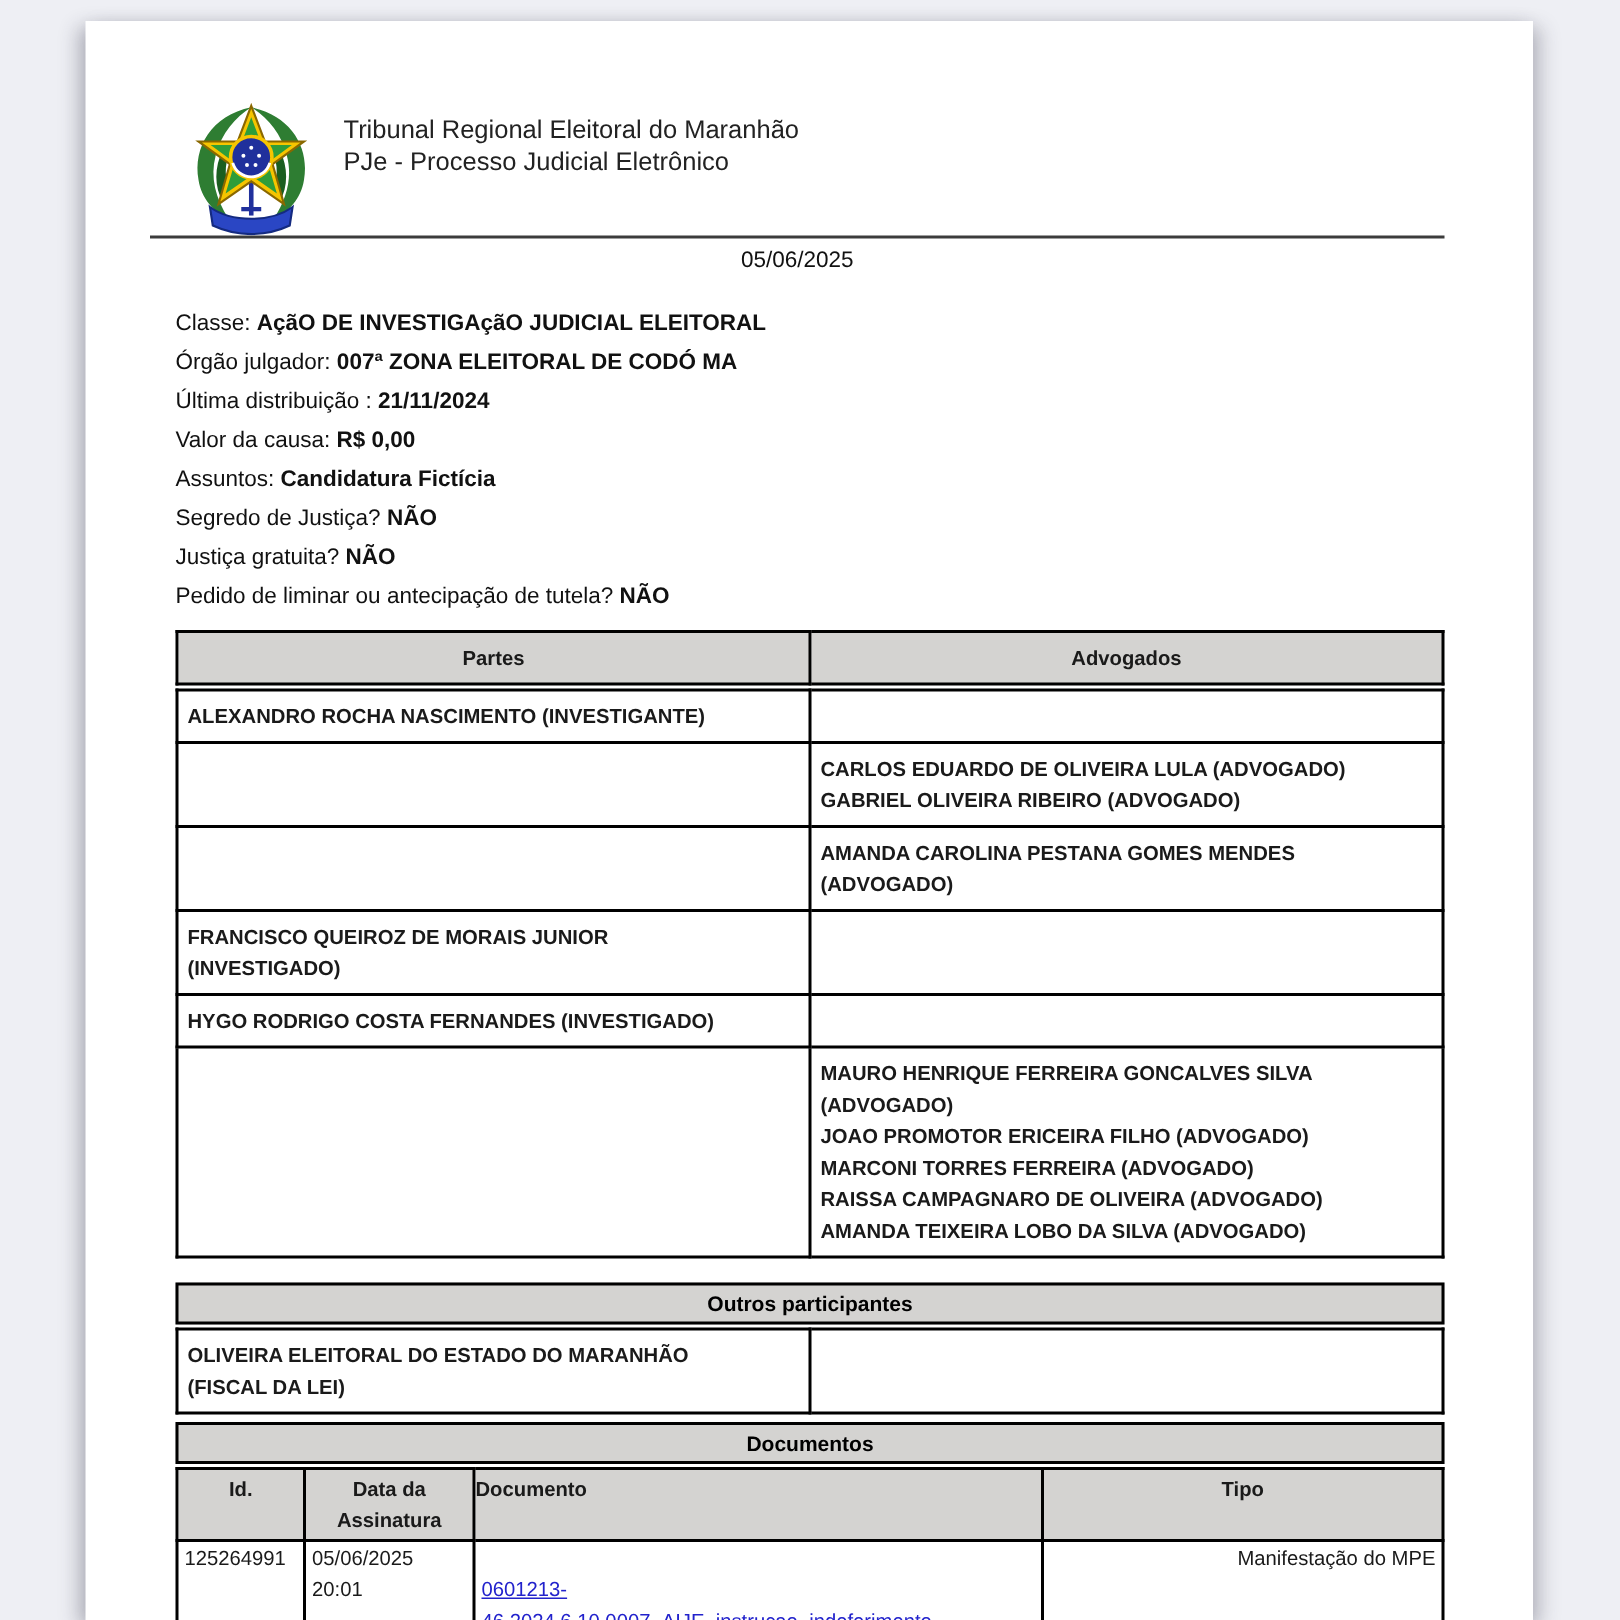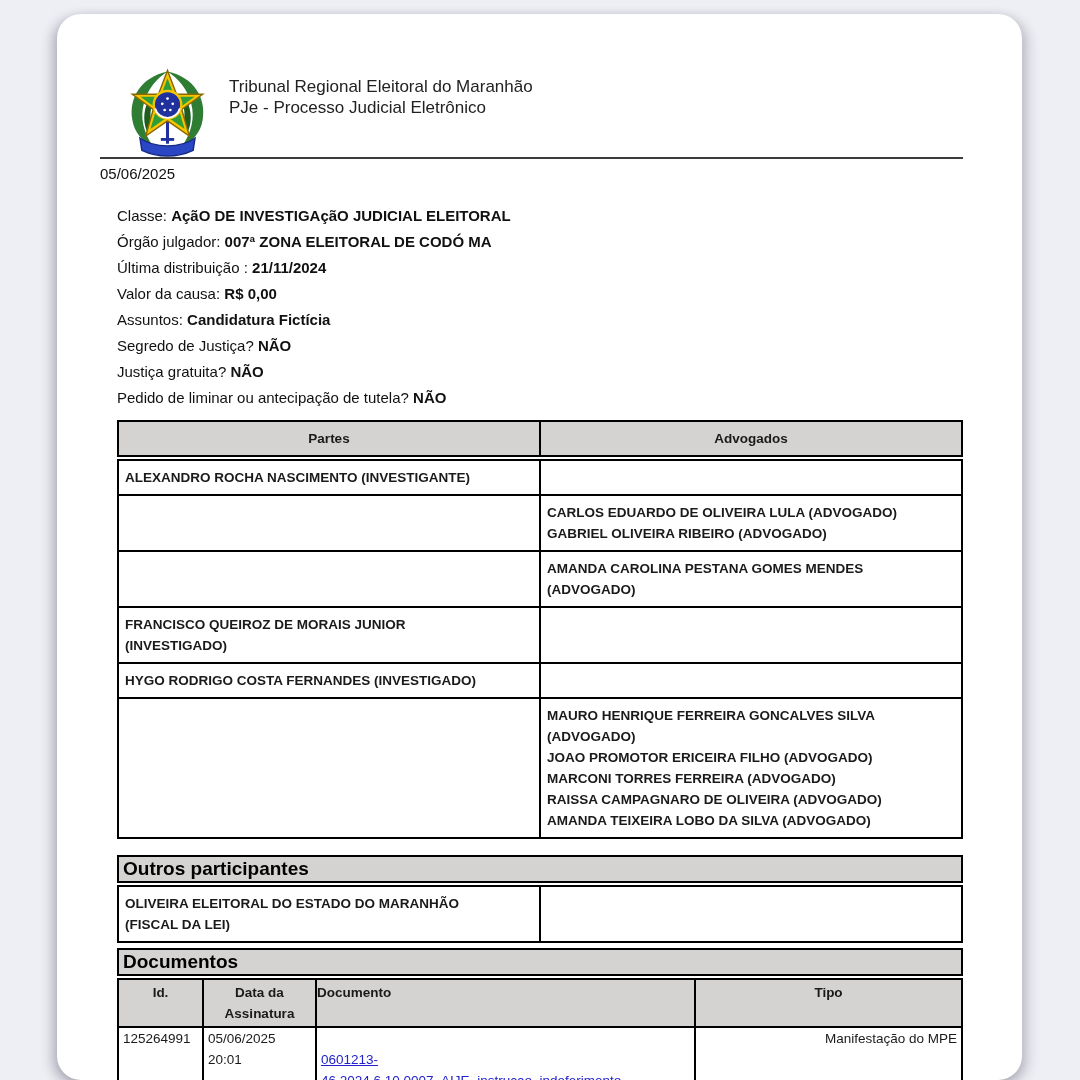--- a/index.html
+++ b/index.html
@@ -11,27 +11,26 @@
     position:relative;
     overflow:hidden;
   }
   .page{
     position:absolute;left:57px;top:14px;
     width:965px;height:1066px;
     background:#ffffff;
     box-shadow:-5px 4px 12px rgba(50,50,70,.30), 6px 4px 12px rgba(50,50,70,.22);
     box-sizing:border-box;
     padding:48px 59px 0 43px;
-    border-radius:24px;
   }
   .doc-header{display:flex;align-items:flex-start;margin-left:20px;}
   .logo{flex:0 0 auto;}
   .titles{margin:14px 0 0 14px;font-size:17px;line-height:21px;color:#222;}
   .rule{border:none;border-top:2.5px solid #3c3c3c;margin:0 0 6px 0;}
-  .date{ text-align:left;font-size:15px;margin-top:3px;color:#111;}
+  .date{ text-align:center;font-size:15px;margin-top:3px;color:#111;}
   .numero{margin:13px 0 0 17px;font-size:19px;color:#111;}
   .b{font-weight:bold;}
   .details{margin:21px 0 0 17px;font-size:15px;line-height:26px;color:#111;}
 
   table.tbl{
     border-collapse:collapse;
     width:846px;
     table-layout:fixed;
     font-size:13.5px;
     margin-left:17px;
@@ -45,21 +44,21 @@
     font-weight:bold;
     white-space:pre-line;
     overflow:hidden;
   }
   table.tbl th{background:#d4d3d1;text-align:center;}
   .hdrtbl{margin-bottom:2px;}
   .secbar{
     box-sizing:border-box;
     width:846px;margin-left:17px;
     border:2px solid #000;background:#d4d3d1;
-    font-size:19px;font-weight:bold;
+    font-size:14px;font-weight:bold;text-align:center;
     padding:2px 4px;line-height:20px;color:#000;
   }
   .mt16{margin-top:16px;}
   .mt5{margin-top:5px;}
   .mt2{margin-top:2px;}
   table.doc td{font-weight:normal;padding:0 4px;}
   table.doc th{padding:2px 0;}
   table.doc th.left{text-align:left;}
   table.doc td.center{text-align:right;margin-top:38px;}
   a.doclink{color:#2222cc;text-decoration:underline;cursor:pointer;word-break:break-all;}

